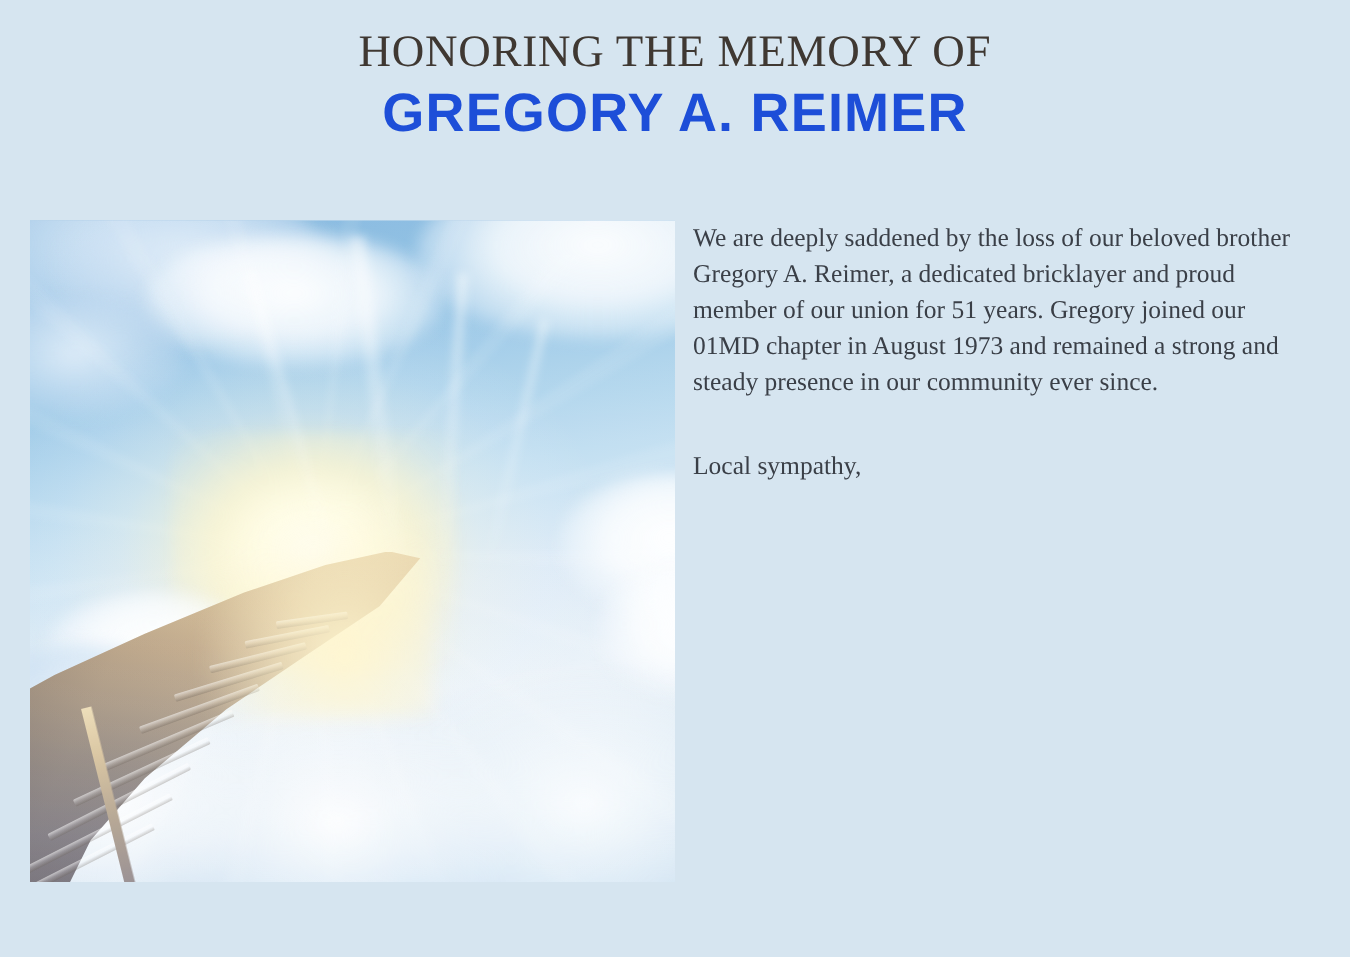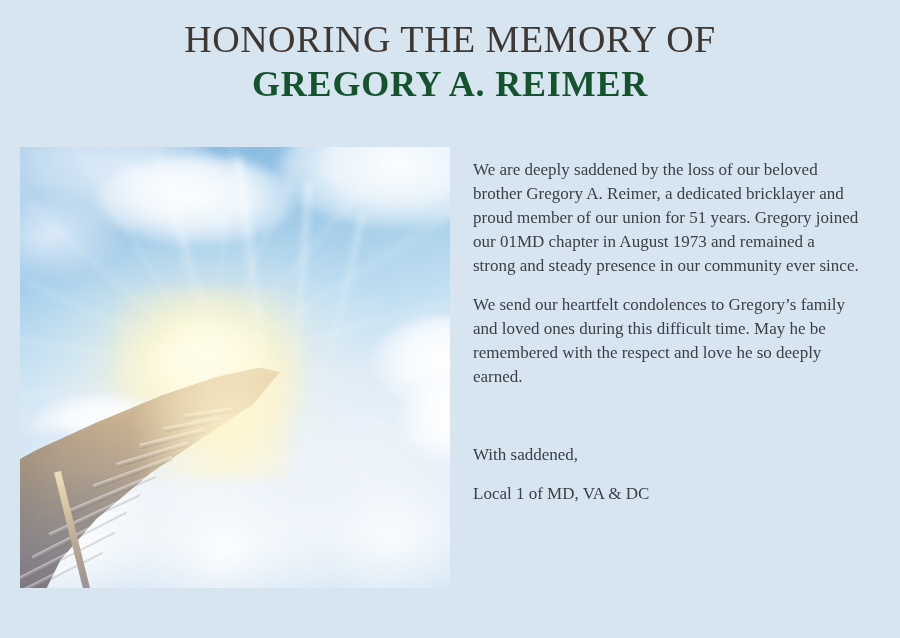--- a/index.html
+++ b/index.html
@@ -16,33 +16,33 @@
   }
 
   
   #memorial-header {
     width: 900px;
     text-align: center;
     padding-top: 18px;
   }
   #header-line-1 {
     font-family: "Liberation Serif", serif;
-    font-size: 38px;
+    font-size: 30px;
     font-weight: 400;
     letter-spacing: 0.5px;
     color: #3f3832;
     line-height: 1.12;
     white-space: nowrap;
   }
   #header-line-2 {
-    font-family: Liberation Serif, serif;
+    font-family: Liberation Sans, sans-serif;
     font-size: 36px;
     font-weight: 700;
     letter-spacing: 0.8px;
-    color: #14532d;
+    color: #1d4ed8;
     line-height: 1.3;
     white-space: nowrap;
   }
 
   
   #memorial-photo {
     position: absolute;
     left: 20px;
     top: 147px;
     width: 430px;
@@ -243,21 +243,21 @@
     position: absolute;
     left: 458px;
     top: 143px;
     width: 418px;
     font-family: "Liberation Serif", serif;
     font-size: 17px;
     line-height: 24px;
     color: #3a3f47;
   }
   #memorial-text p {
-    margin: 15px;
+    margin: 4px;
   }
   #memorial-text .spacer {
     height: 24px;
   }
   .signature-line {
     display: block;
   }
 </style>
 </head>
 <body>
@@ -312,17 +312,15 @@
   <div class="photo-haze"></div>
 </div>
 
 <div id="memorial-dates">
   <div>BORN:  JUNE 26, 1949</div>
   
 </div>
 
 <div id="memorial-text">
   <p>We are deeply saddened by the loss of our beloved brother Gregory A. Reimer, a dedicated bricklayer and proud member of our union for 51 years. Gregory joined our 01MD chapter in August 1973 and remained a strong and steady presence in our community ever since.</p>
-  <p>We send our heartfelt condolences to Gregory’s family and loved ones during this difficult time. May he be remembered with the respect and love he so deeply earned.</p>
   <div class="spacer"></div>
-  <p class="signature-line">With saddened,</p>
-  <p class="signature-line">Local 1 of MD, VA &amp; DC</p>
+  <p class="signature-line">Local sympathy,</p>
 </div>
 
 </body></html>

